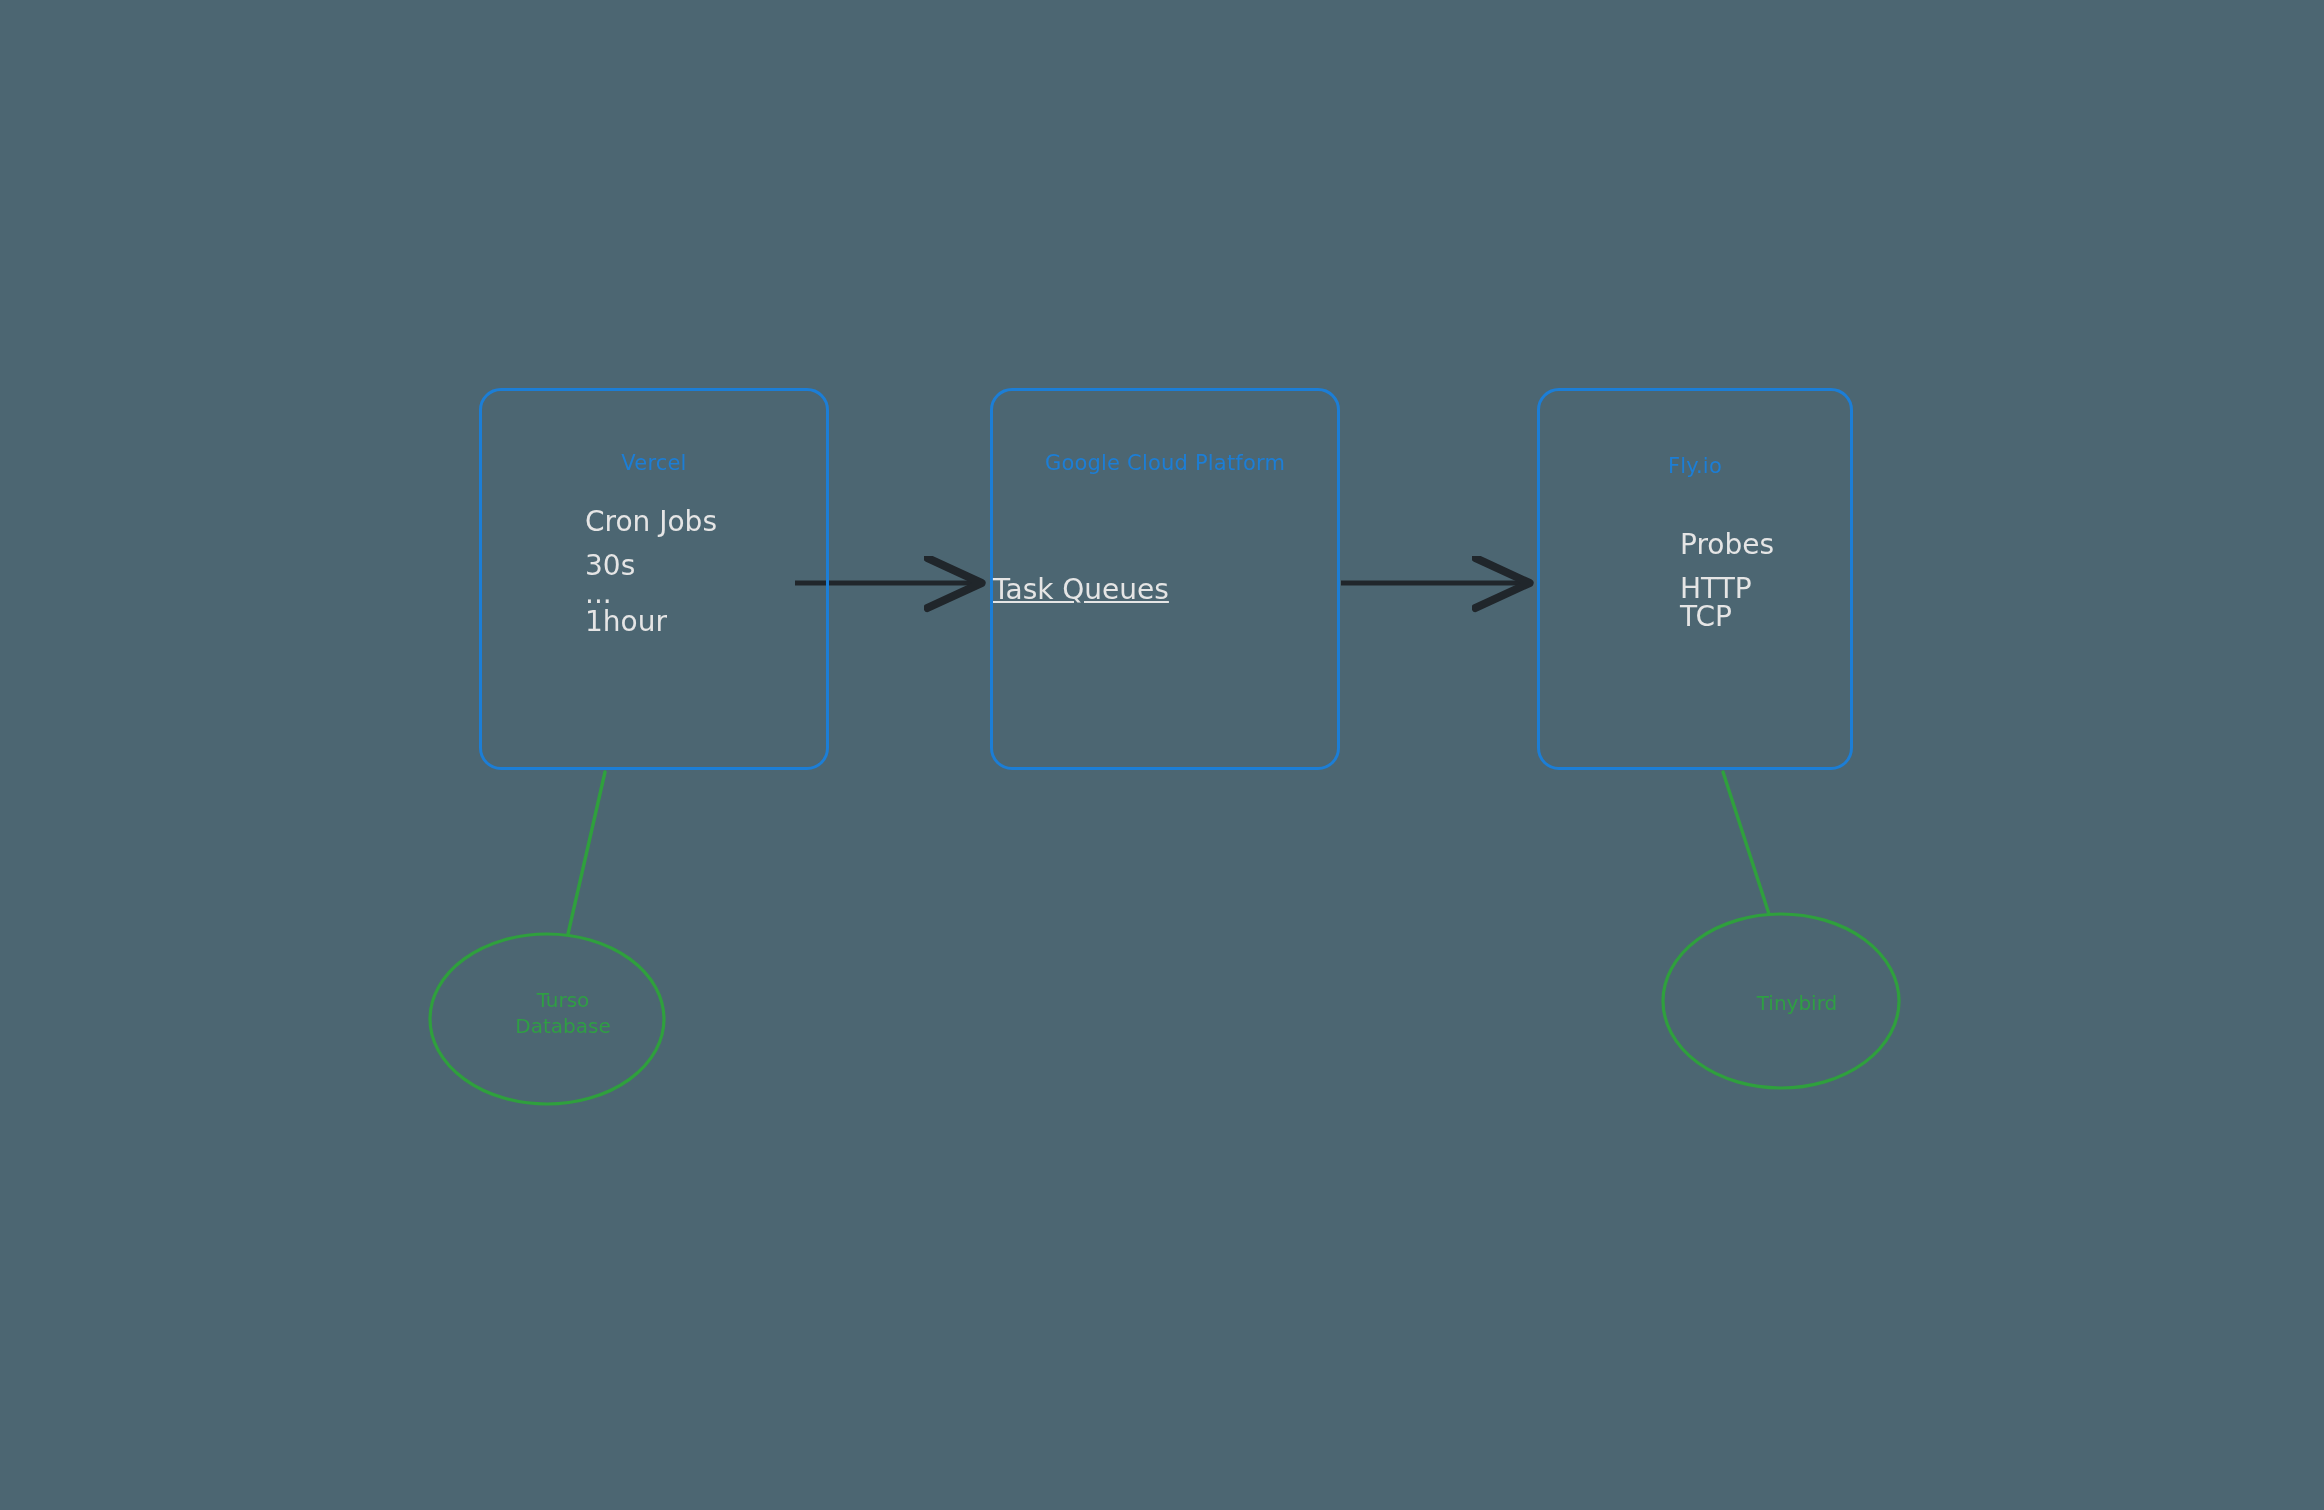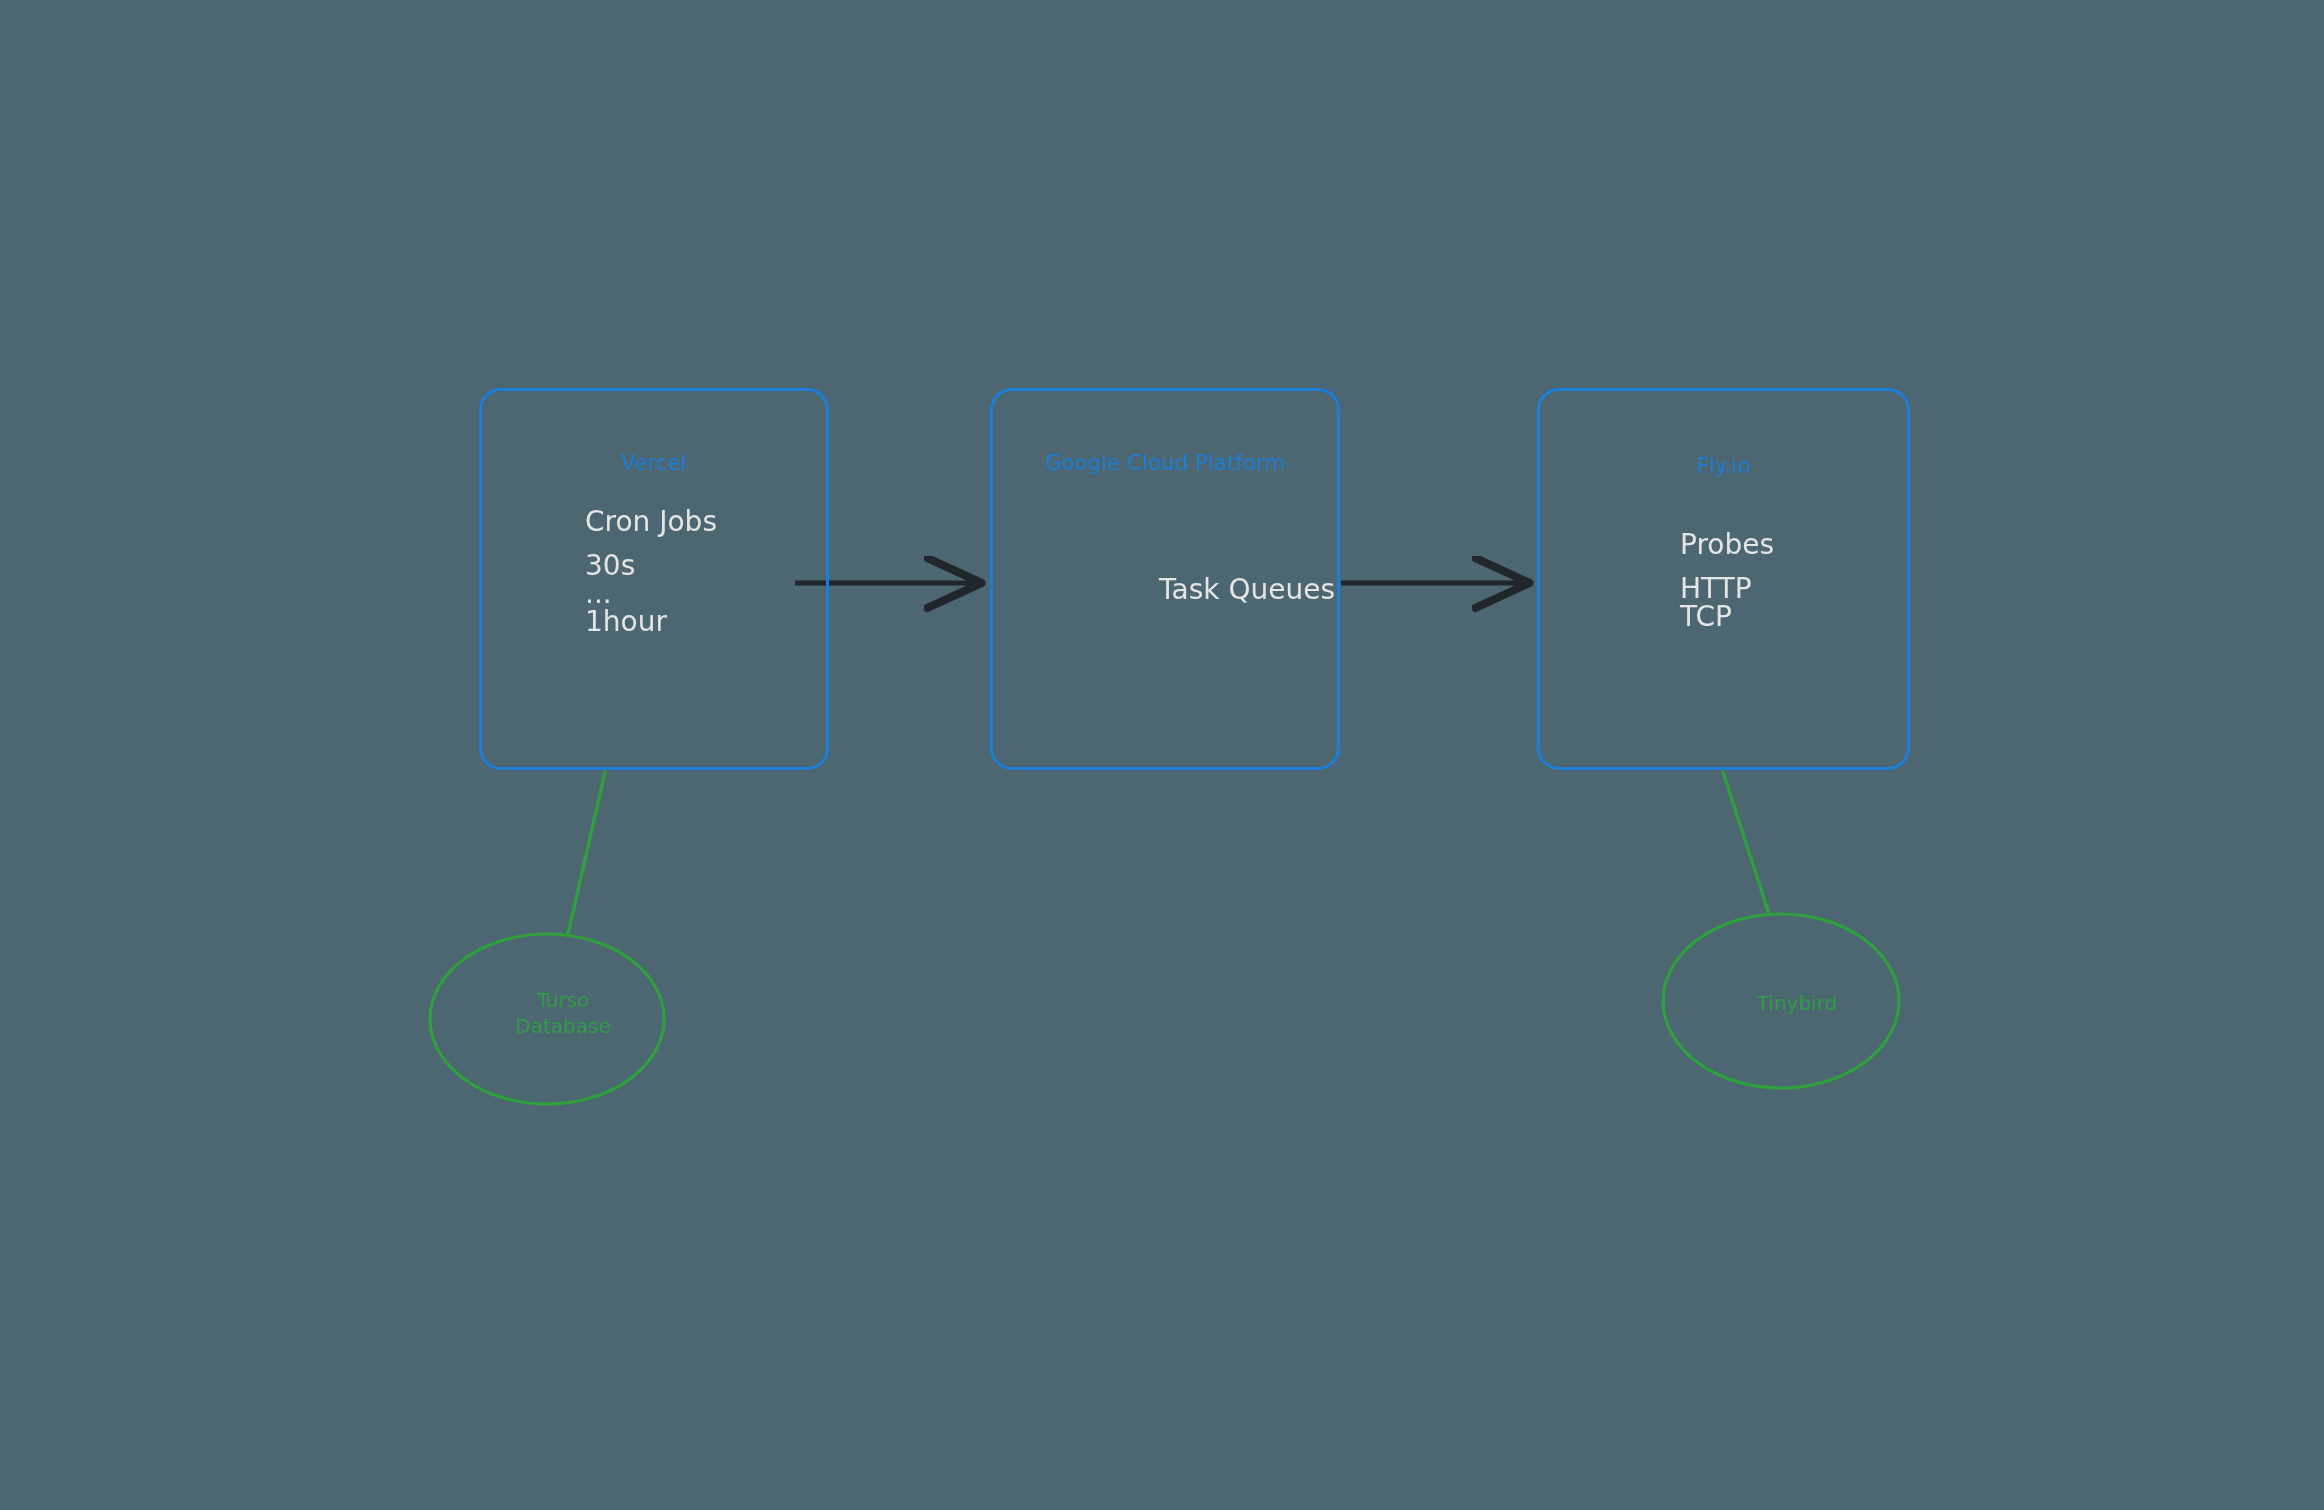--- a/index.html
+++ b/index.html
@@ -50,22 +50,23 @@
   }
   .node-lines .ln {
     display: block;
     white-space: pre;
   }
   .node-lines .ln.gap {
     height: 16px;
   }
   .lines-center {
     left: 0;
-    right: 2px;
-    text-align: right;
+    right: 8px;
+    text-align: left;
+    text-decoration: underline;
   }
   .ellipse-label {
     position: absolute;
     text-align: center;
     color: #2f9e44;
     font-size: 20px;
     line-height: 1.28;
     font-family: "DejaVu Sans", sans-serif;
     white-space: pre-line;
     pointer-events: none;
@@ -108,21 +109,21 @@
     </div>
   </div>
 
   <div class="node-box" style="left:990px; top:388px; width:350px; height:382px;">
     <div class="node-title" style="top:60px;">Google Cloud Platform</div>
     <div class="node-lines lines-center" style="top:185px;">
       <span class="ln">Task Queues</span>
     </div>
   </div>
 
-  <div class="node-box" style="left:1537px; top:388px; width:373px; height:382px;">
+  <div class="node-box" style="left:1537px; top:388px; width:316px; height:382px;">
     <div class="node-title" style="top:63px;">Fly.io</div>
     <div class="node-lines" style="left:140px; top:140px;">
       <span class="ln">Probes</span>
       <span class="ln gap"></span>
       <span class="ln">HTTP</span>
       <span class="ln">TCP</span>
     </div>
   </div>
 
   <div class="ellipse-label" style="left:430px; top:988px; width:234px;">Turso

